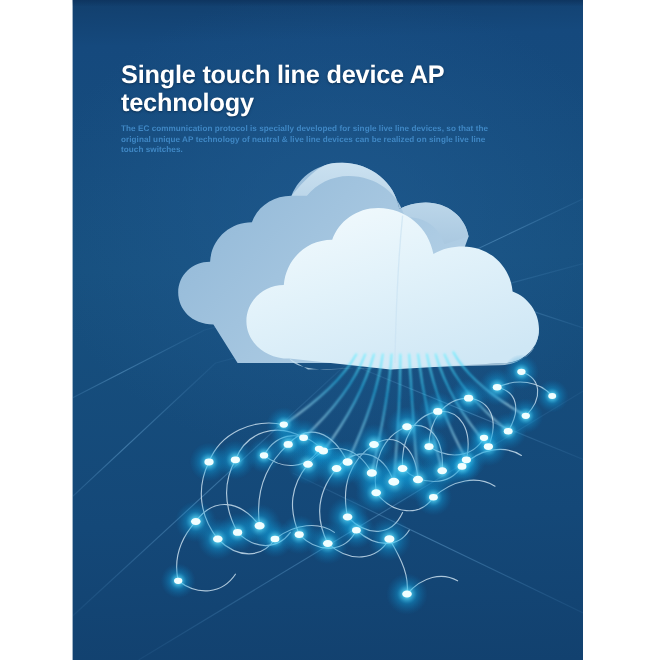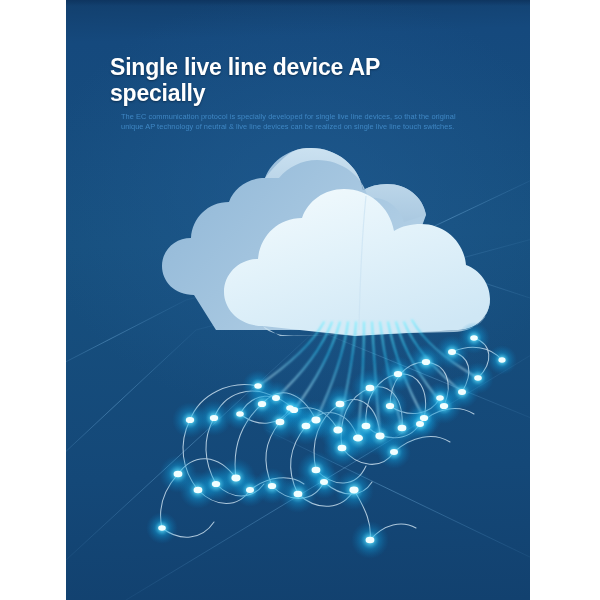--- a/index.html
+++ b/index.html
@@ -31,26 +31,27 @@
   .headline{
     margin:0;
     color:#ffffff;
     font-size:23px;
     line-height:26px;
     font-weight:bold;
     letter-spacing:-0.2px;
     text-shadow:0 1px 2px rgba(4,25,48,0.55);
   }
   .subcopy{
-    margin:6px 0 0 11px;
+    margin:6px 0 0 0;
     color:#3f87c4;
     font-size:7.4px;
     line-height:9.6px;
     width:350px;
     letter-spacing:0.05px;
+    font-weight:bold;
   }
   .art{position:absolute;left:0;top:0;width:464px;height:600px;}
 </style>
 </head>
 <body>
 
 <div id="poster">
 
   <svg class="grid-svg" viewBox="0 0 464 600" preserveAspectRatio="none">
     <defs>
@@ -82,21 +83,21 @@
       <line x1="200" y1="430" x2="470" y2="560"></line>
       <line x1="120" y1="300" x2="318" y2="250"></line>
       <line x1="130" y1="330" x2="470" y2="238"></line>
       <line x1="60" y1="600" x2="470" y2="352"></line>
     </g>
   </svg>
 
   <div class="top-band"></div>
 
   <div class="text-block">
-    <h1 class="headline">Single live line device AP specially</h1>
+    <h1 class="headline">Single touch line device AP technology</h1>
     <p class="subcopy">The EC communication protocol is specially developed for single live line devices, so that the original unique AP technology of neutral &amp; live line devices can be realized on single live line touch switches.</p>
   </div>
 
   <svg class="art" viewBox="0 0 464 600">
     <defs>
       <linearGradient id="cloudFront" x1="0.15" y1="0" x2="0.7" y2="1">
         <stop offset="0%" stop-color="#F2FAFD"></stop>
         <stop offset="45%" stop-color="#E2F2FA"></stop>
         <stop offset="100%" stop-color="#CFE7F5"></stop>
       </linearGradient>

